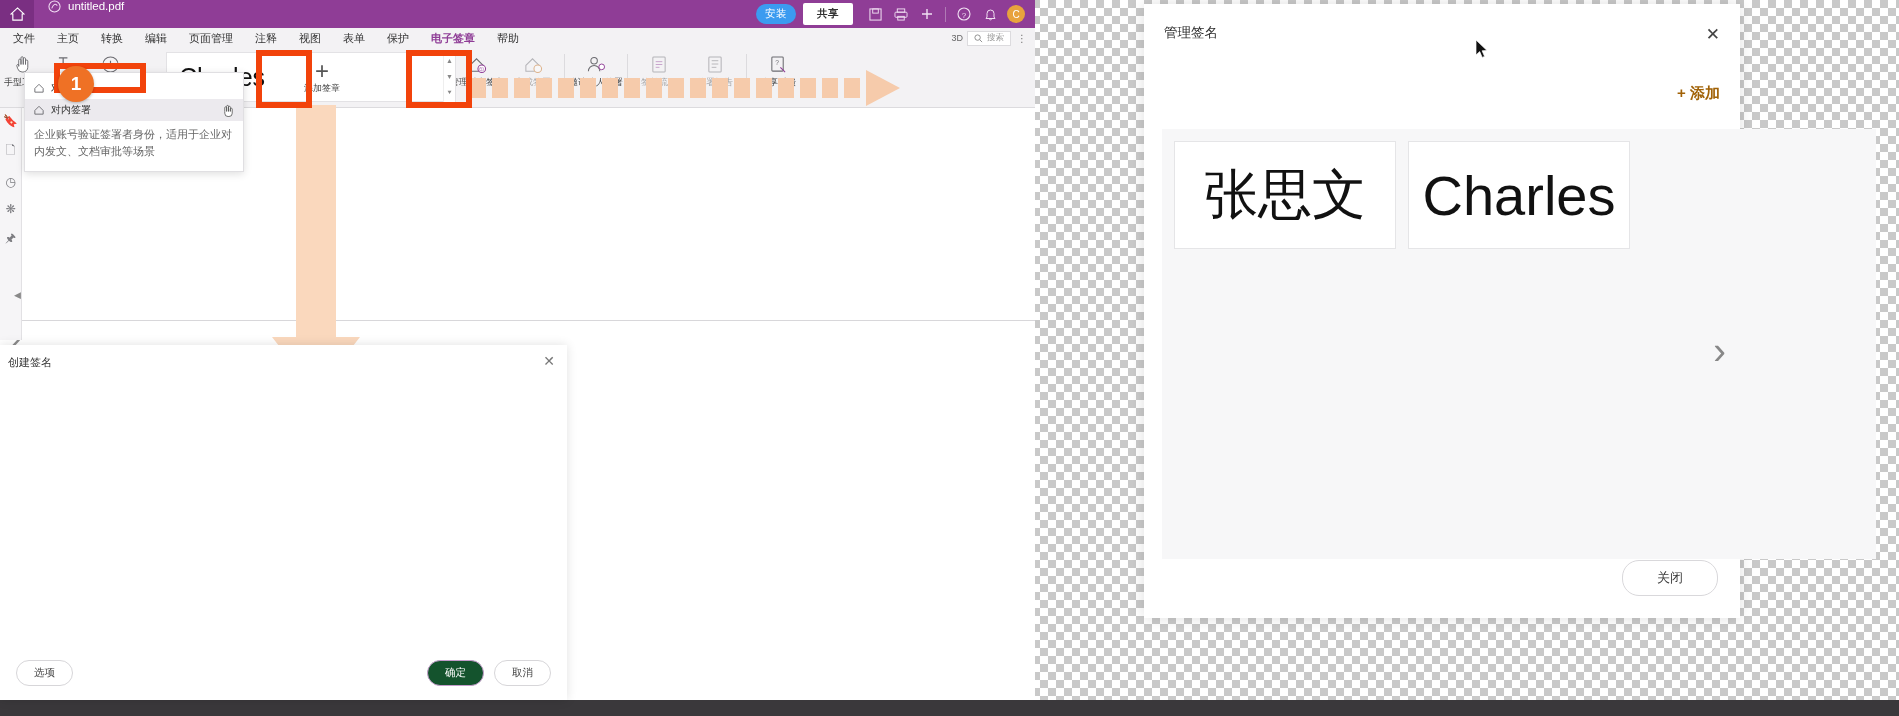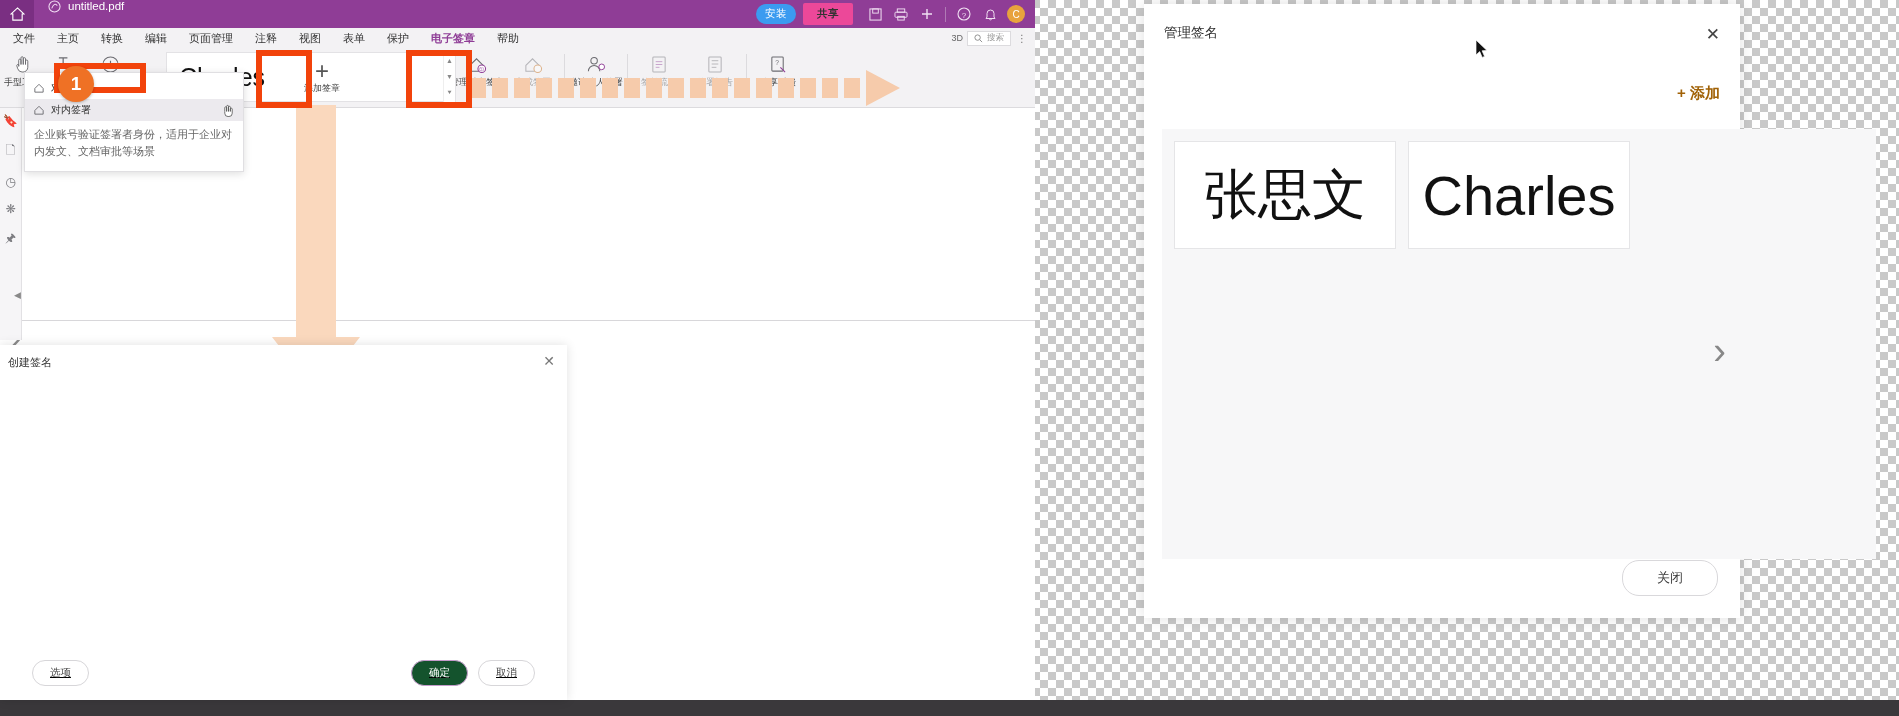--- a/index.html
+++ b/index.html
@@ -36,21 +36,21 @@
   .tab-file {
     display: flex; align-items: flex-start; gap: 7px;
     padding: 0 14px; height: 28px; color: #ffffff; font-size: 11.5px;
   }
   .spacer { flex: 1; }
   .btn-install {
     background: #3b9bf0; color: #fff; font-size: 10.5px;
     padding: 3px 9px; border-radius: 10px; margin-right: 7px; letter-spacing: .5px;
   }
   .btn-share {
-    background: #ec4899; color: #333; font-size: 10.5px; font-weight: bold;
+    background: #ffffff; color: #333; font-size: 10.5px; font-weight: bold;
     padding: 4px 14px; border-radius: 2px; margin-right: 9px; letter-spacing: .5px;
   }
   .tb-icon {
     width: 26px; height: 28px; display: flex; align-items: center;
     justify-content: center; color: #f0dff2; font-size: 14px;
   }
   .tb-sep { width: 1px; height: 15px; background: #b07ab5; margin: 0 5px; }
   .avatar-circle {
     width: 18px; height: 18px; border-radius: 50%; background: #e8a33d;
     color: #fff; font-size: 10px; display: flex; align-items: center;
@@ -185,21 +185,21 @@
     border-left: 5px solid transparent; border-right: 5px solid transparent;
     border-bottom: 5px solid #ffffff;
   }
   .cs-preview {
     position: absolute; left: 22px; top: 82px; width: 488px; height: 162px;
     background: #f7f7f8; display: flex; align-items: center; justify-content: center;
   }
   .cs-placeholder { font-size: 17px; color: #b8b8bb; }
   .cs-footer {
     position: absolute; left: 0; bottom: 12px; width: 567px; height: 30px;
-    display: flex; align-items: center; padding: 0 32px; text-decoration: underline;
+    display: flex; align-items: center; padding: 0 16px;
   }
   .pill {
     border: 1px solid #d7d6d9; border-radius: 14px; background: #fff;
     font-size: 10.5px; color: #444; padding: 5px 17px;
   }
   .pill.primary { background: #14532d; border-color: #c49ccb; color: #fff; }
   .cs-footer .spacer2 { flex: 1; }
   .pill + .pill { margin-left: 10px; }
 
   

